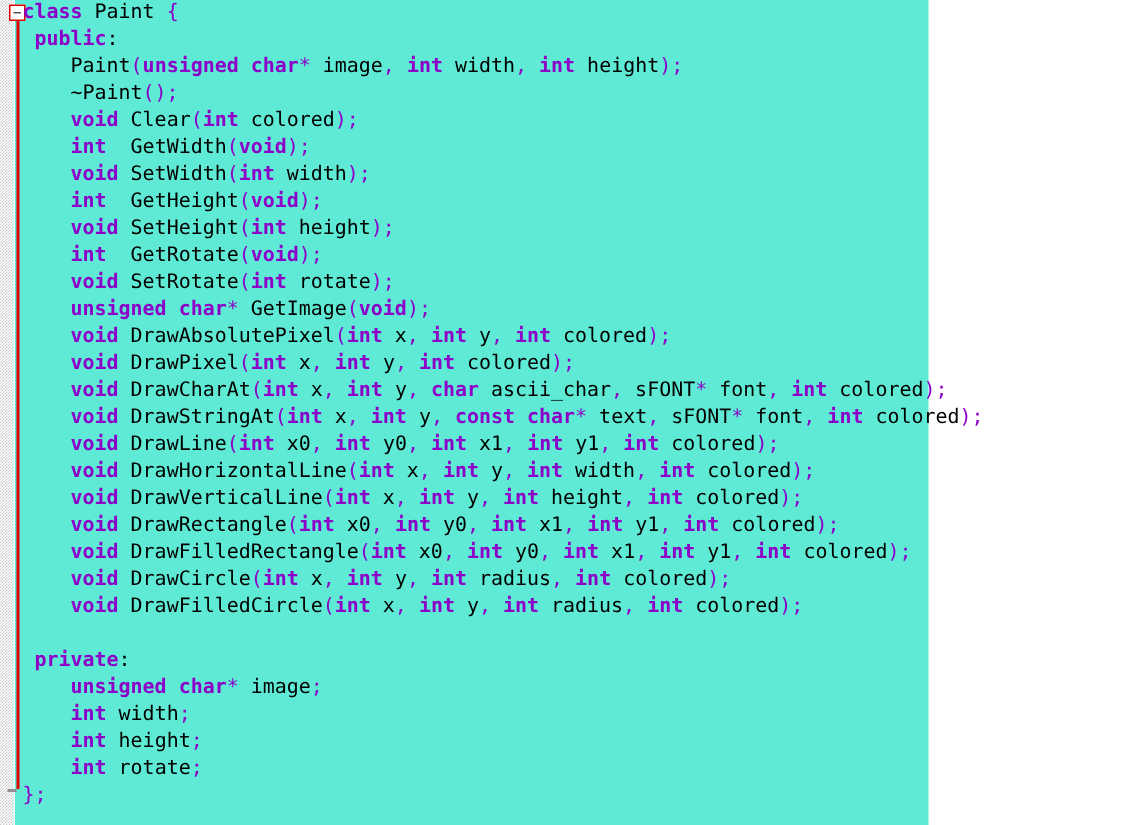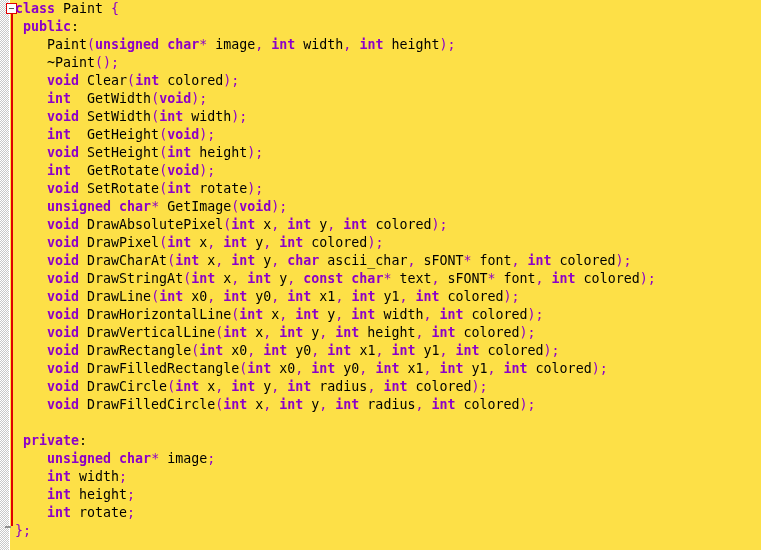--- a/index.html
+++ b/index.html
@@ -9,23 +9,23 @@
   }
   body {
     width: 761px;
     height: 550px;
     overflow: hidden;
     font-family: "DejaVu Sans Mono", "Liberation Mono", monospace;
   }
 
   #editor {
     position: relative;
-    width: 761px;
+    width: 619px;
     height: 550px;
-    background: #fde047;
+    background: #5eead4;
   }
 
   
   .gutter {
     position: absolute;
     left: 0;
     top: 0;
     width: 9px;
     height: 550px;
     background-color: #ffffff;

